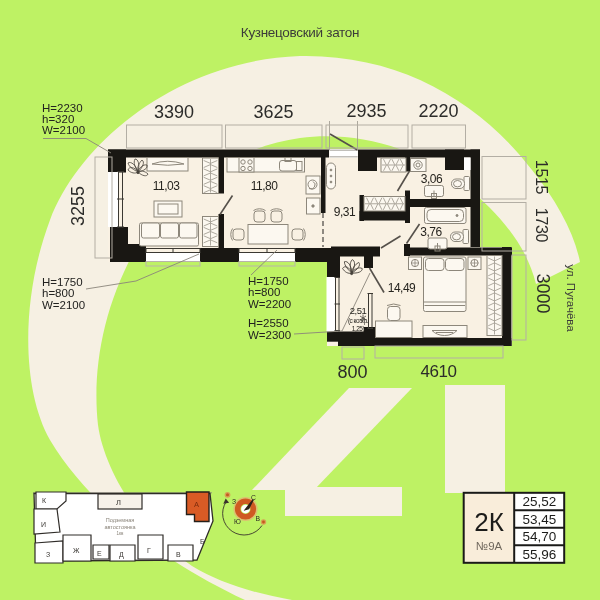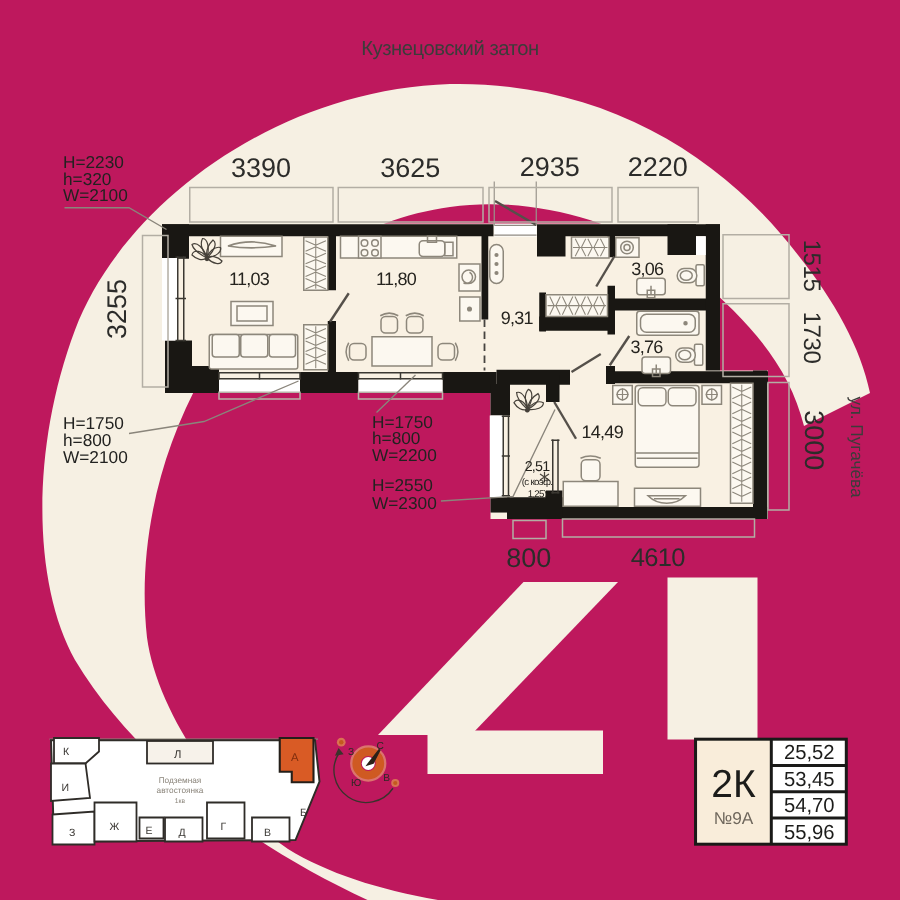--- a/index.html
+++ b/index.html
@@ -1,16 +1,16 @@
 <!DOCTYPE html>
 <html><head>
 <meta charset="utf-8">
 <style>
 html,body{margin:0;padding:0;background:#fff;-webkit-font-smoothing:antialiased;}
-#page{width:600px;height:600px;position:relative;background:#be185d;overflow:hidden;
+#page{width:600px;height:600px;position:relative;background:#bef264;overflow:hidden;
   font-family:"Liberation Sans", sans-serif;}
 svg{position:absolute;left:0;top:0;}
 text{font-family:"Liberation Sans", sans-serif;}
 </style>
 </head>
 <body>
 <div id="page">
 <svg width="600" height="600" viewBox="0 0 600 600">
 
 <g id="watermark" fill="#f6f0e3" stroke="none">

